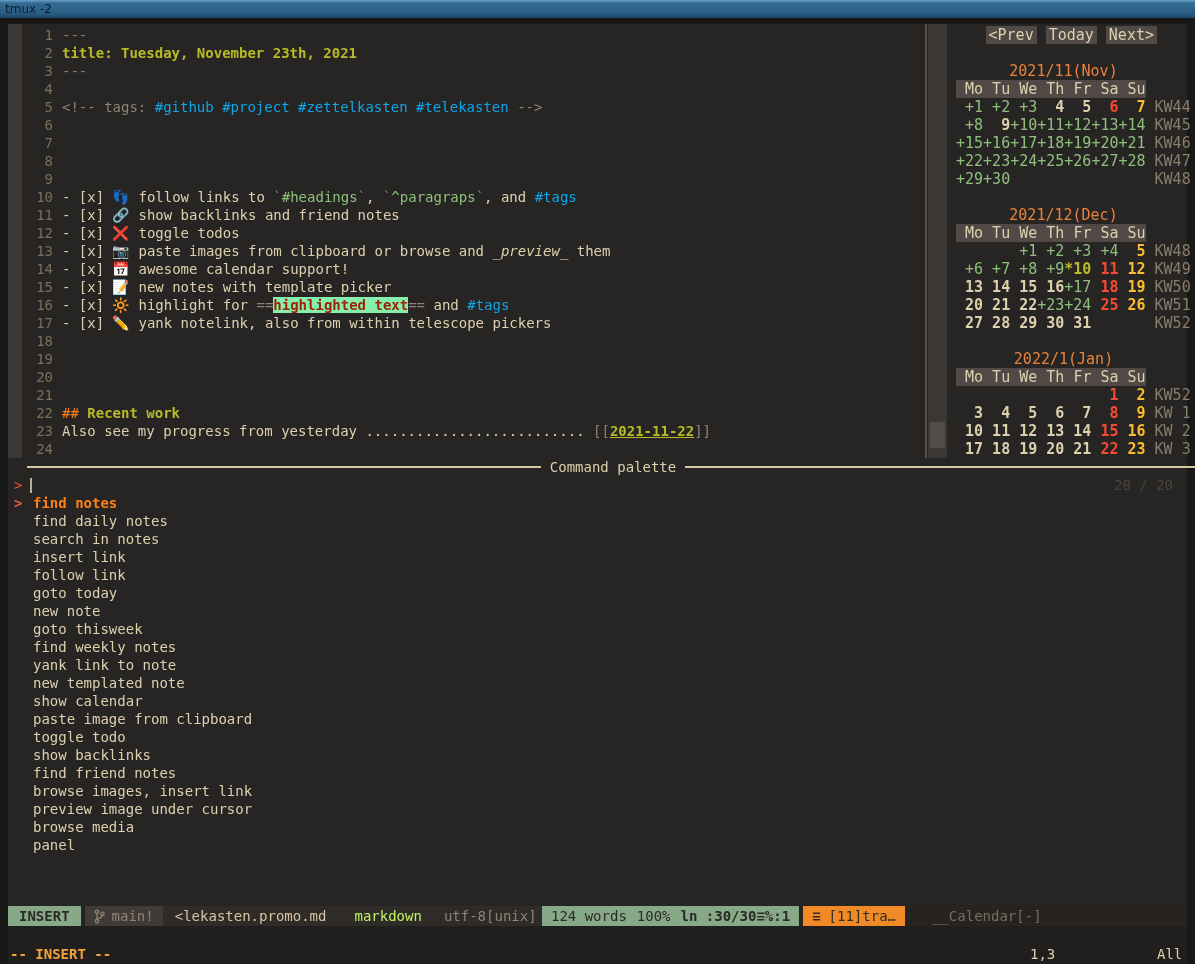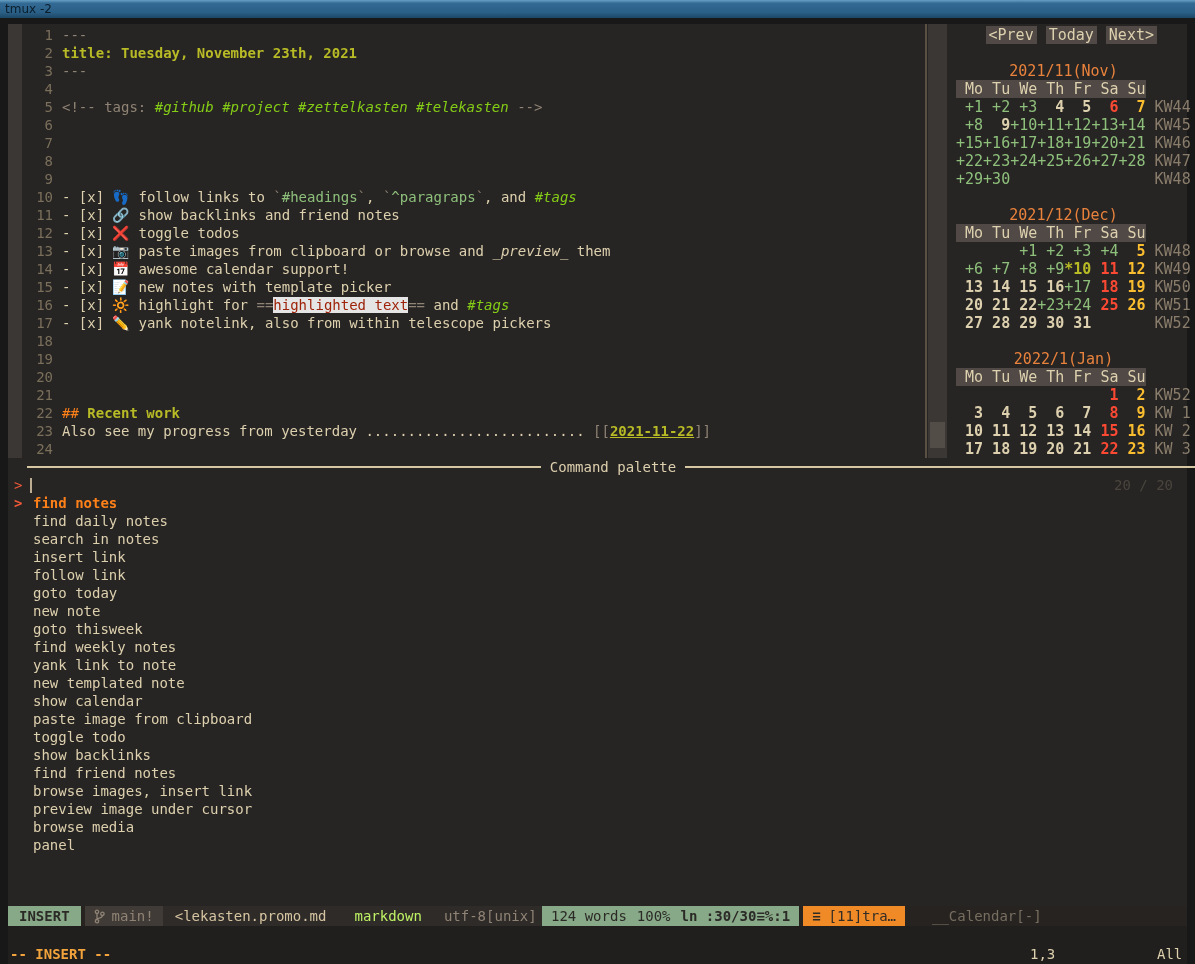--- a/index.html
+++ b/index.html
@@ -25,23 +25,23 @@
   .editor { position:absolute; left:14px; top:2px; width:900px; }
   .ed-row { display:flex; height:18px; white-space:pre; }
   .lnum  { display:inline-block; width:40px; text-align:right; padding-right:9px; color:#7a6f5b; flex:none; }
   .ltext { white-space:pre; }
 
   .c-cream { color:#ddd0ae; }
   .c-gray  { color:#8f8375; }
   .c-green { color:#b8bb26; font-weight:bold; }
   .c-aqua  { color:#8ec07c; }
   .c-orange{ color:#fe8019; }
-  .c-pink  { color:#84cc16;font-style:italic; }
+  .c-pink  { color:#0ea5e9; }
   .c-em    { color:#ddd0ae; font-style:italic; }
-  .c-hl    { background:#e5e5e5; color:#9d2209; font-weight:normal; }
+  .c-hl    { background:#86efac; color:#9d2209; font-weight:bold; }
   .c-link  { color:#ddd0ae; text-decoration:underline; }
   .c-dlink { color:#b8bb26; font-weight:bold; text-decoration:underline; }
   .c-emoji { color:#ddd0ae; }
 
   
   .calendar { position:absolute; left:940px; top:2px; width:239px; font-size:15px; }
   .cal-row-box { height:18px; white-space:pre; }
   .cal-btns { display:flex; justify-content:flex-end; gap:9px; padding-right:30px; }
   .cal-btn { background:#504945; color:#ddd0ae; padding:0 3px; }
   .cal-title { text-align:center; color:#e8823c; padding-right:8px; }

